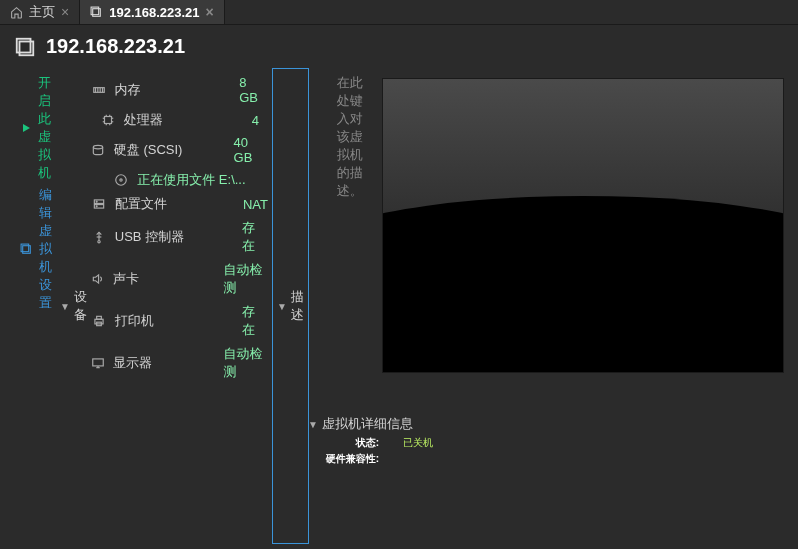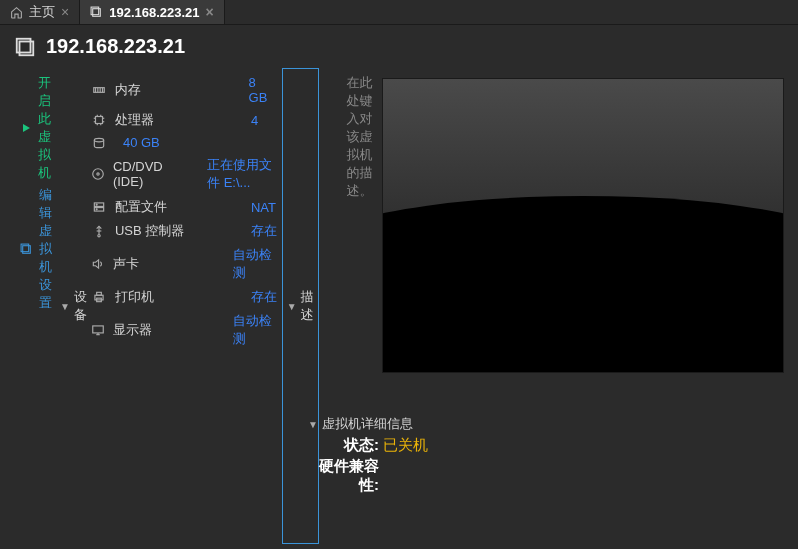--- a/index.html
+++ b/index.html
@@ -103,35 +103,35 @@
 
 
 .device-table {
   margin: 4px 0 14px 0;
 }
 .device-row {
   display: flex;
   align-items: center;
   padding: 3px 4px;
   gap: 8px;
+  justify-content: center;
 }
 .device-row .dicon {
   width: 16px;
   display: flex;
   justify-content: center;
   color: #aaa;
   font-size: 13px;
 }
 .device-row .dname {
   width: 120px;
   color: #d4d4d4;
 }
 .device-row .dval {
-  color: #3b82f6;
-  margin-left: 8px;
+  color: #86efac;
 }
 
 
 .desc-header {
   border: 1px solid #3b94d9;
   padding: 2px 4px;
 }
 .desc-body {
   padding: 6px 4px;
   color: #888;
@@ -164,31 +164,32 @@
   border-radius: 50% 50% 0 0 / 28% 28% 0 0;
 }
 
 
 .details {
   margin-top: 40px;
 }
 .detail-row {
   display: flex;
   padding: 1px 0;
-  font-size: 15px;
+  font-size: 10px;
 }
 .detail-row .dl {
   width: 75px;
   text-align: right;
   color: #fff;
   font-weight: bold;
   padding-right: 4px;
 }
 .detail-row .dv {
-  color: #eab308;
+  color: #bef264;
+  margin-left: 20px;
 }
 
 
 svg { display: block; }
 </style>
 </head>
 <body>
 
 <div class="tab-bar">
   <div class="tab">
@@ -281,30 +282,30 @@
         <span class="dname">处理器</span>
         <span class="dval">4</span>
       </div>
       <div class="device-row">
         <span class="dicon">
             <svg width="14" height="14" viewBox="0 0 24 24" fill="none" stroke="#aaa" stroke-width="2">
               <ellipse cx="12" cy="7" rx="8" ry="3"></ellipse>
               <path d="M4 7v10c0 1.7 3.6 3 8 3s8-1.3 8-3V7"></path>
             </svg>
           </span>
+        <span class="dname">硬盘 (SCSI)</span>
         <span class="dval">40 GB</span>
       </div>
       <div class="device-row">
         <span class="dicon">
             <svg width="14" height="14" viewBox="0 0 24 24" fill="none" stroke="#aaa" stroke-width="2">
               <circle cx="12" cy="12" r="9"></circle>
               <circle cx="12" cy="12" r="2"></circle>
             </svg>
           </span>
-        <span class="dname">CD/DVD (IDE)</span>
         <span class="dval">正在使用文件 E:\...</span>
       </div>
       <div class="device-row">
         <span class="dicon">
             <svg width="14" height="14" viewBox="0 0 24 24" fill="none" stroke="#aaa" stroke-width="2">
               <rect x="4" y="5" width="16" height="6"></rect>
               <rect x="4" y="13" width="16" height="6"></rect>
               <circle cx="8" cy="8" r="0.8" fill="#aaa"></circle>
               <circle cx="8" cy="16" r="0.8" fill="#aaa"></circle>
             </svg>

